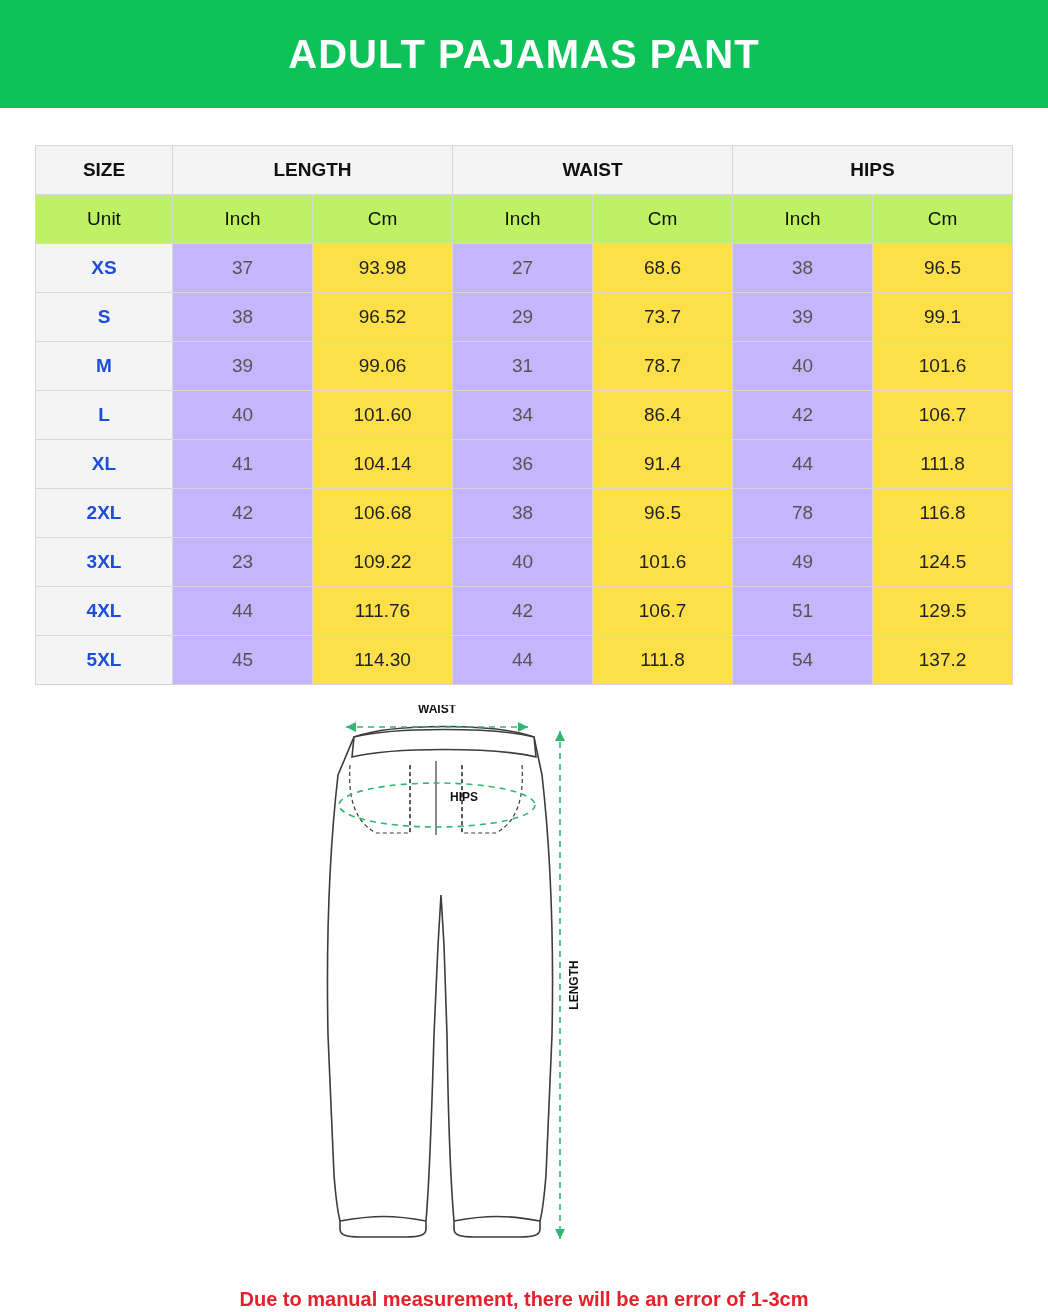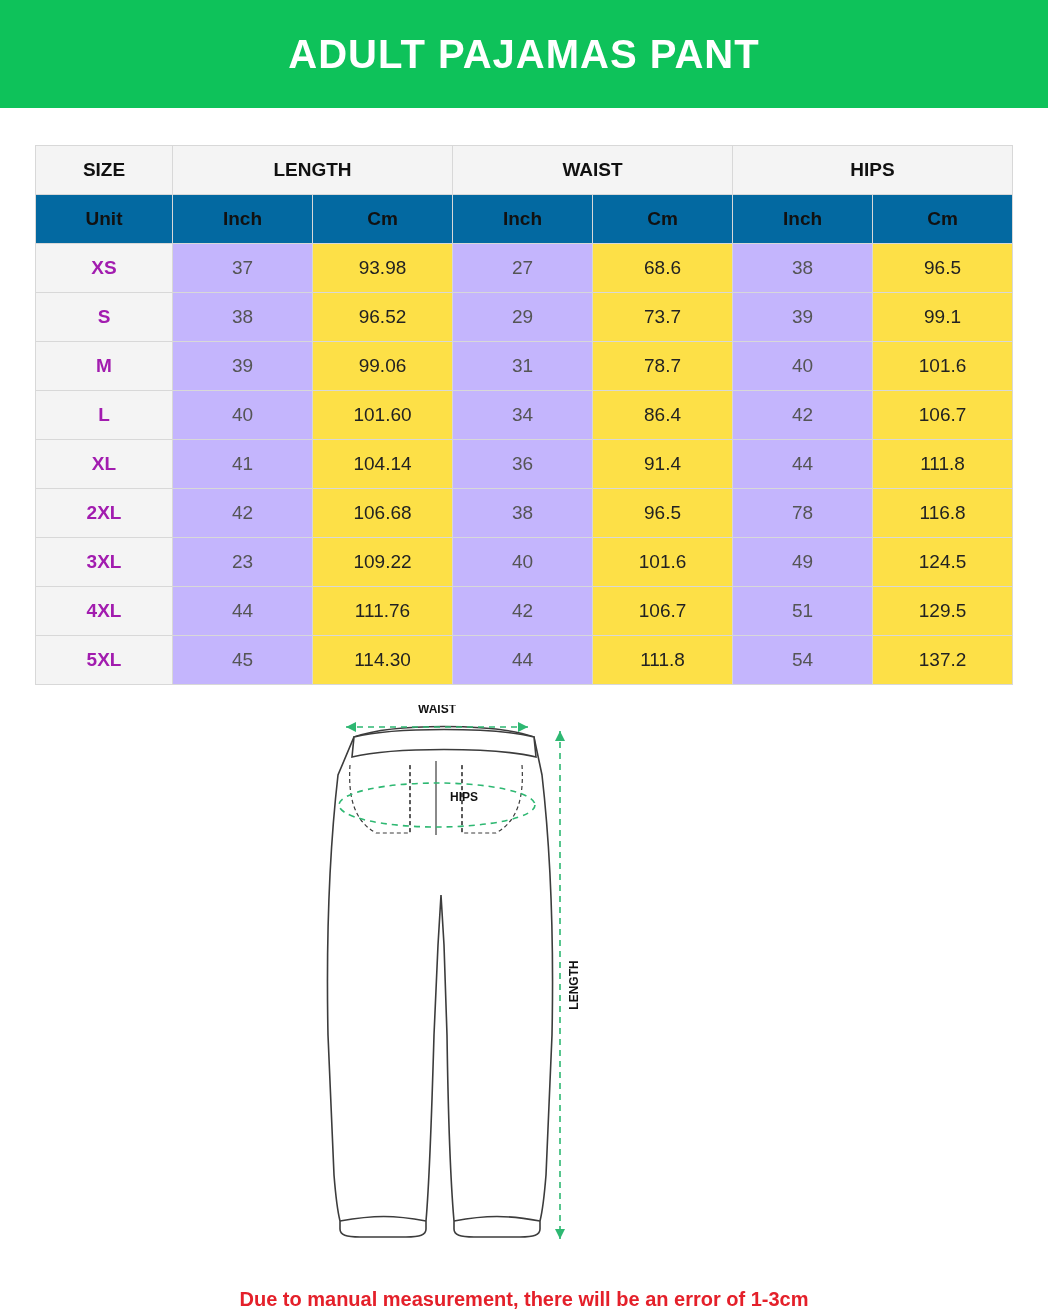--- a/index.html
+++ b/index.html
@@ -53,29 +53,29 @@
     padding: 0;
   }
   .grp-head th {
     background: #f4f4f4;
     font-weight: bold;
     font-size: 19px;
     color: #111;
     height: 52px;
   }
   .unit-row td {
-    background: #0369a1;
-    font-weight: bold;
+    background: #bef264;
+    font-weight: normal;
     font-size: 19px;
     color: #111;
   }
   .sz-cell {
     background: #f4f4f4;
     font-weight: bold;
-    color: #a21caf;
+    color: #1d4ed8;
     font-size: 19px;
   }
   .in-cell {
     background: #c4b5fd;
     color: #555;
     font-size: 19px;
   }
   .cm-cell {
     background: #fde047;
     color: #222;

